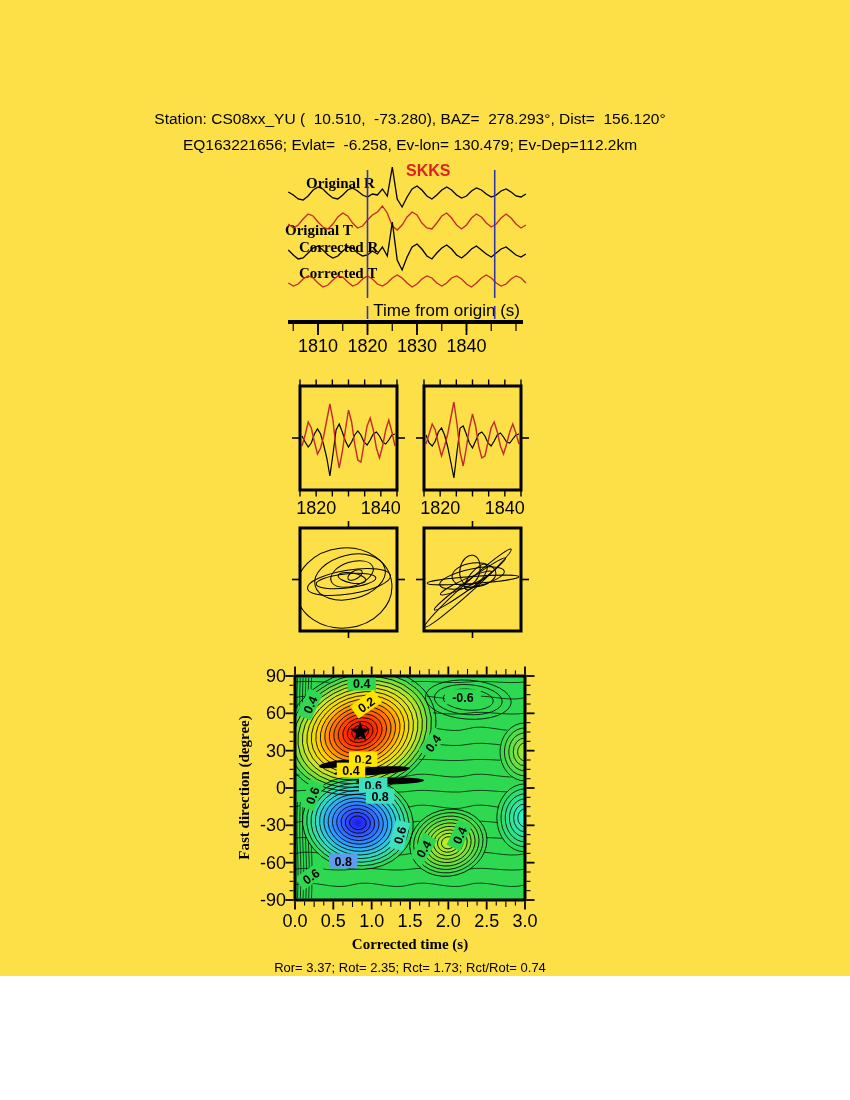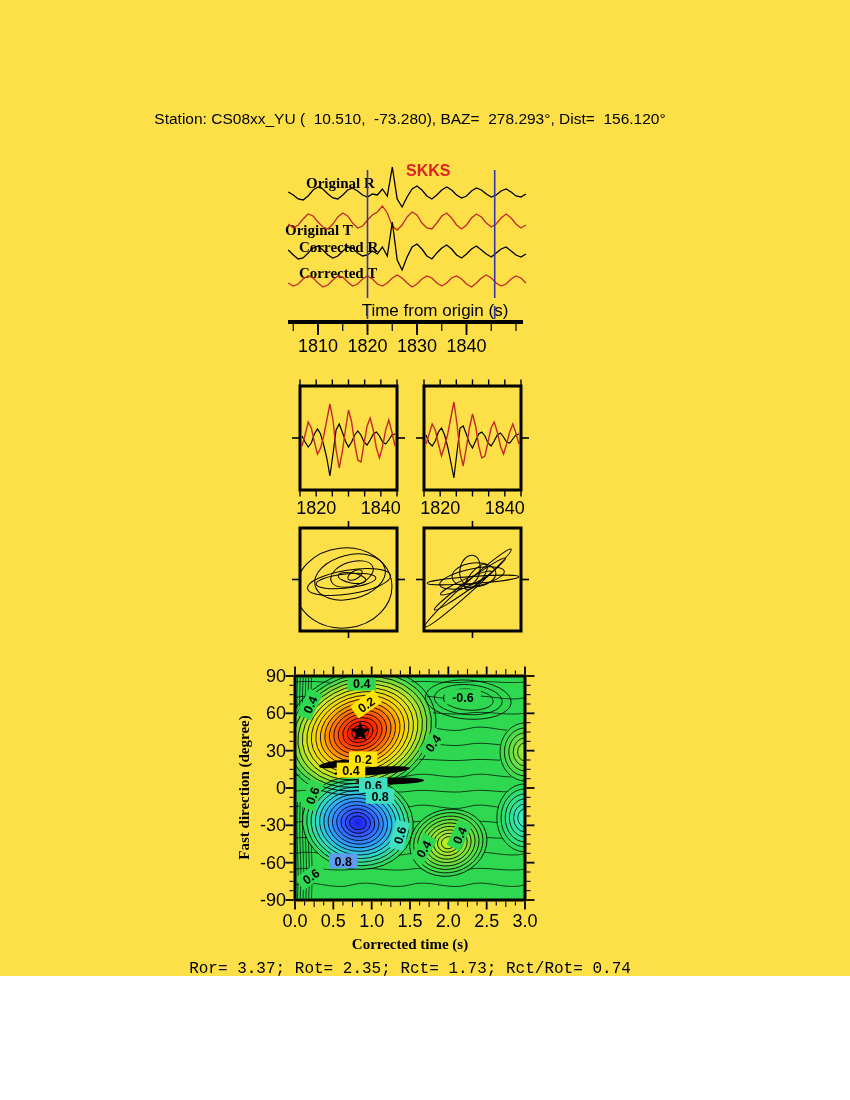--- a/index.html
+++ b/index.html
@@ -6,39 +6,40 @@
   .page{position:relative;width:850px;height:976px;background:#fde047;overflow:hidden;
         font-family:"Liberation Sans",sans-serif;color:#000;}
   .abs{position:absolute;white-space:pre;}
   .ctr{text-align:center;}
   .hdr{font-size:15.5px;}
   .serifb{font-family:"Liberation Serif",serif;font-weight:bold;}
   .tracelab{font-size:15px;}
   .phase{font-size:16px;font-weight:bold;}
   .axlab{font-size:17px;}
   .ctitle{font-size:16.5px;}
-  .footer{font-size:16px;font-family:Liberation Mono, monospace;}
+  .footer{font-size:13px;}
   svg text{font-family:"Liberation Sans",sans-serif;fill:#000;}
   svg .clab{font-weight:bold;font-size:12.5px;}
 </style>
 </head>
 <body>
 
 <div class="page">
 
   <div class="abs hdr ctr" style="top:110px;left:0;width:820px;">Station: CS08xx_YU (  10.510,  -73.280), BAZ=  278.293°, Dist=  156.120°</div>
+  <div class="abs hdr ctr" style="top:136px;left:0;width:820px;">EQ163221656; Evlat=  -6.258, Ev-lon= 130.479; Ev-Dep=112.2km</div>
 
   <div class="abs phase" style="top:162px;left:406px;color:#dd2222;">SKKS</div>
 
   <div class="abs serifb tracelab" style="top:175px;left:306px;">Original R</div>
   <div class="abs serifb tracelab" style="top:204px;left:285px;margin-top:18px;">Original T</div>
   <div class="abs serifb tracelab" style="top:239px;left:299px;">Corrected R</div>
   <div class="abs serifb tracelab" style="top:265px;left:299px;">Corrected T</div>
 
-  <div class="abs axlab ctr" style="top:301px;left:350px;width:170px;">Time from origin (s)</div>
+  <div class="abs axlab ctr" style="top:301px;left:350px;width:170px;text-align:right;">Time from origin (s)</div>
 
 
   <div class="abs serifb ctr" style="top:779px;left:134px;width:220px;font-size:15px;transform:rotate(-90deg);">Fast direction (degree)</div>
 
   <div class="abs serifb ctr" style="top:936px;left:310px;width:200px;font-size:15px;">Corrected time (s)</div>
 
   <div class="abs footer ctr" style="top:960px;left:110px;width:600px;">Ror= 3.37; Rot= 2.35; Rct= 1.73; Rct/Rot= 0.74</div>
 
   <svg id="gfx" width="850" height="1100" style="position:absolute;top:0;left:0;">
     <defs>

